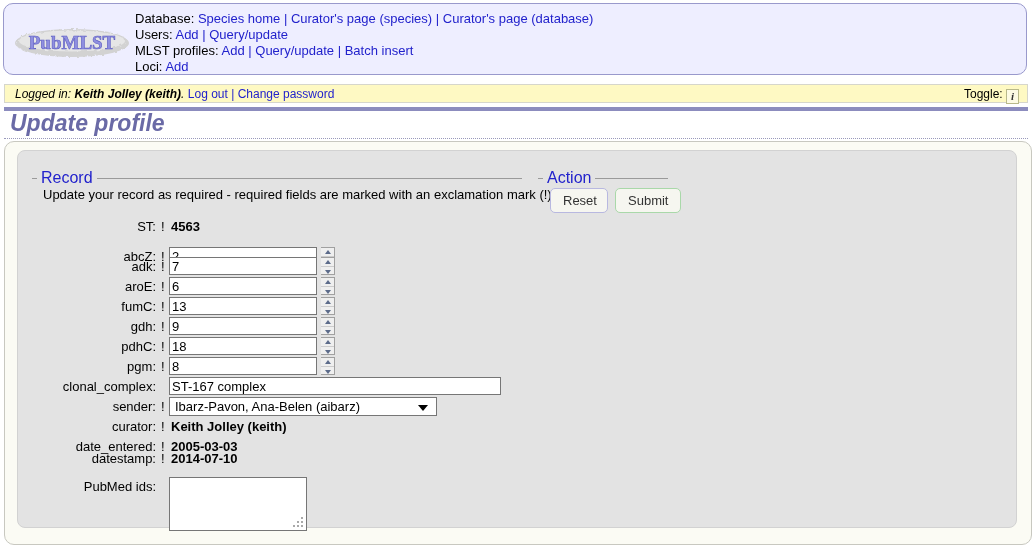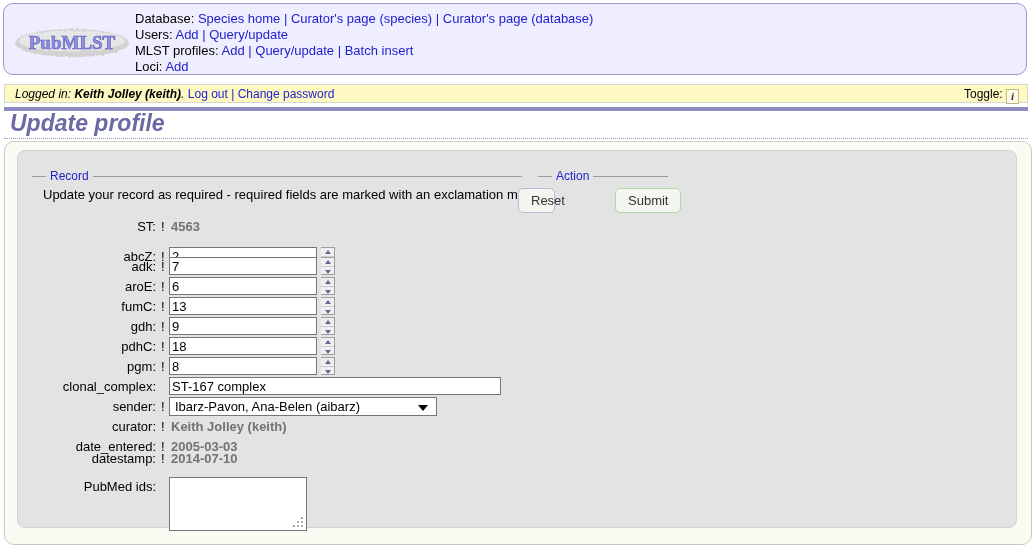--- a/index.html
+++ b/index.html
@@ -116,23 +116,23 @@
 
   
   fieldset.fs {
     position: absolute;
     margin: 0; padding: 0;
     border: 0;
     border-top: 1px solid #9a9a9a;
   }
   fieldset.fs legend {
     padding: 0 4px;
-    margin-left: 14px;
+    margin-left: 5px;
     color: #2222cc;
-    font-size: 12px;
+    font-size: 16px;
   }
   .fs-record { left: 14px; top: 18px; width: 490px; height: 340px; }
   .fs-action { left: 520px; top: 18px; width: 130px; height: 50px; }
 
   .hint {
     position: absolute; left: 25px; top: 36px;
     font-size: 13px; color: #000;
     white-space: nowrap;
   }
 
@@ -142,21 +142,21 @@
     height: 25px;
     background: #f6f6f0;
     border-radius: 5px;
     font-family: "Liberation Sans", sans-serif;
     font-size: 13px;
     color: #333333;
     cursor: pointer;
     padding: 0 12px;
     box-sizing: border-box;
   }
-  .btn-reset  { left: 500px; width: 37px; border: 1px solid #b8b8e0; }
+  .btn-reset  { left: 532px; width: 58px; border: 1px solid #b8b8e0; }
   .btn-submit { left: 597px; width: 66px; border: 1px solid #a9d8a9; }
 
   
   .row {
     position: absolute;
     left: 25px;
     height: 20px;
     width: 460px;
   }
   .lab {
@@ -169,21 +169,21 @@
   }
   .bang {
     position: absolute; left: 118px; top: 2px;
     font-size: 13px;
     color: #000000;
   }
   .val {
     position: absolute; left: 128px; top: 2px;
     font-size: 13px;
     font-weight: bold;
-    color: #737373;
+    color: #000000;
     white-space: nowrap;
     text-align: center;
   }
   .numwrap {
     position: absolute; left: 126px; top: 0px;
     width: 148px; height: 18px;
   }
   .numwrap input {
     width: 148px; height: 18px;
     box-sizing: border-box;

